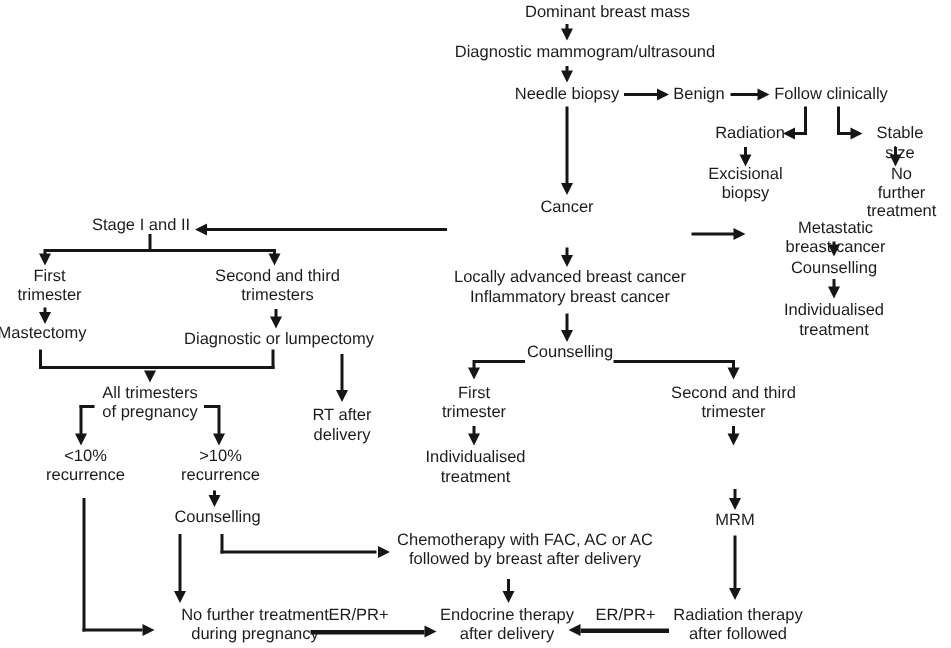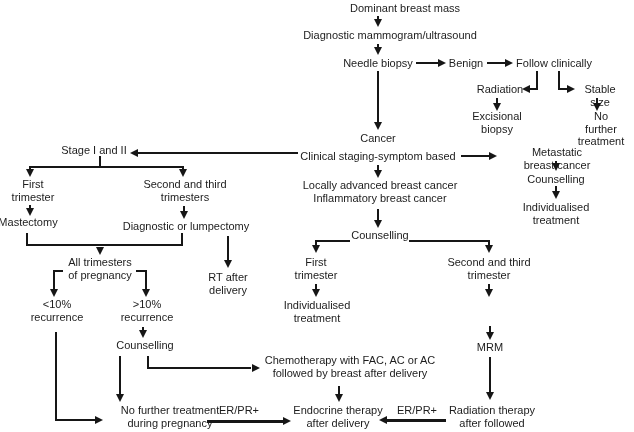--- a/index.html
+++ b/index.html
@@ -29,21 +29,20 @@
   <div class="node" style="left:378px;top:57px">Needle biopsy</div>
   <div class="node" style="left:466px;top:57px">Benign</div>
   <div class="node" style="left:554px;top:57px">Follow clinically</div>
   <div class="node" style="left:500px;top:83px">Radiation</div>
   <div class="node" style="left:497px;top:110px">Excisional
 biopsy</div>
   <div class="node" style="left:600px;top:83px">Stable size</div>
   <div class="node" style="left:601px;top:110px">No further
 treatment</div>
   <div class="node" style="left:378px;top:132px">Cancer</div>
-  <div class="node" style="left:378px;top:150px">Clinical staging-symptom based</div>
   <div class="node" style="left:94px;top:144px">Stage I and II</div>
   <div class="node" style="left:557px;top:146px">Metastatic breast cancer</div>
   <div class="node" style="left:556px;top:173px">Counselling</div>
   <div class="node" style="left:556px;top:201px">Individualised
 treatment</div>
   <div class="node" style="left:33px;top:178px">First
 trimester</div>
   <div class="node" style="left:185px;top:178px">Second and third
 trimesters</div>
   <div class="node" style="left:28px;top:216px">Mastectomy</div>

